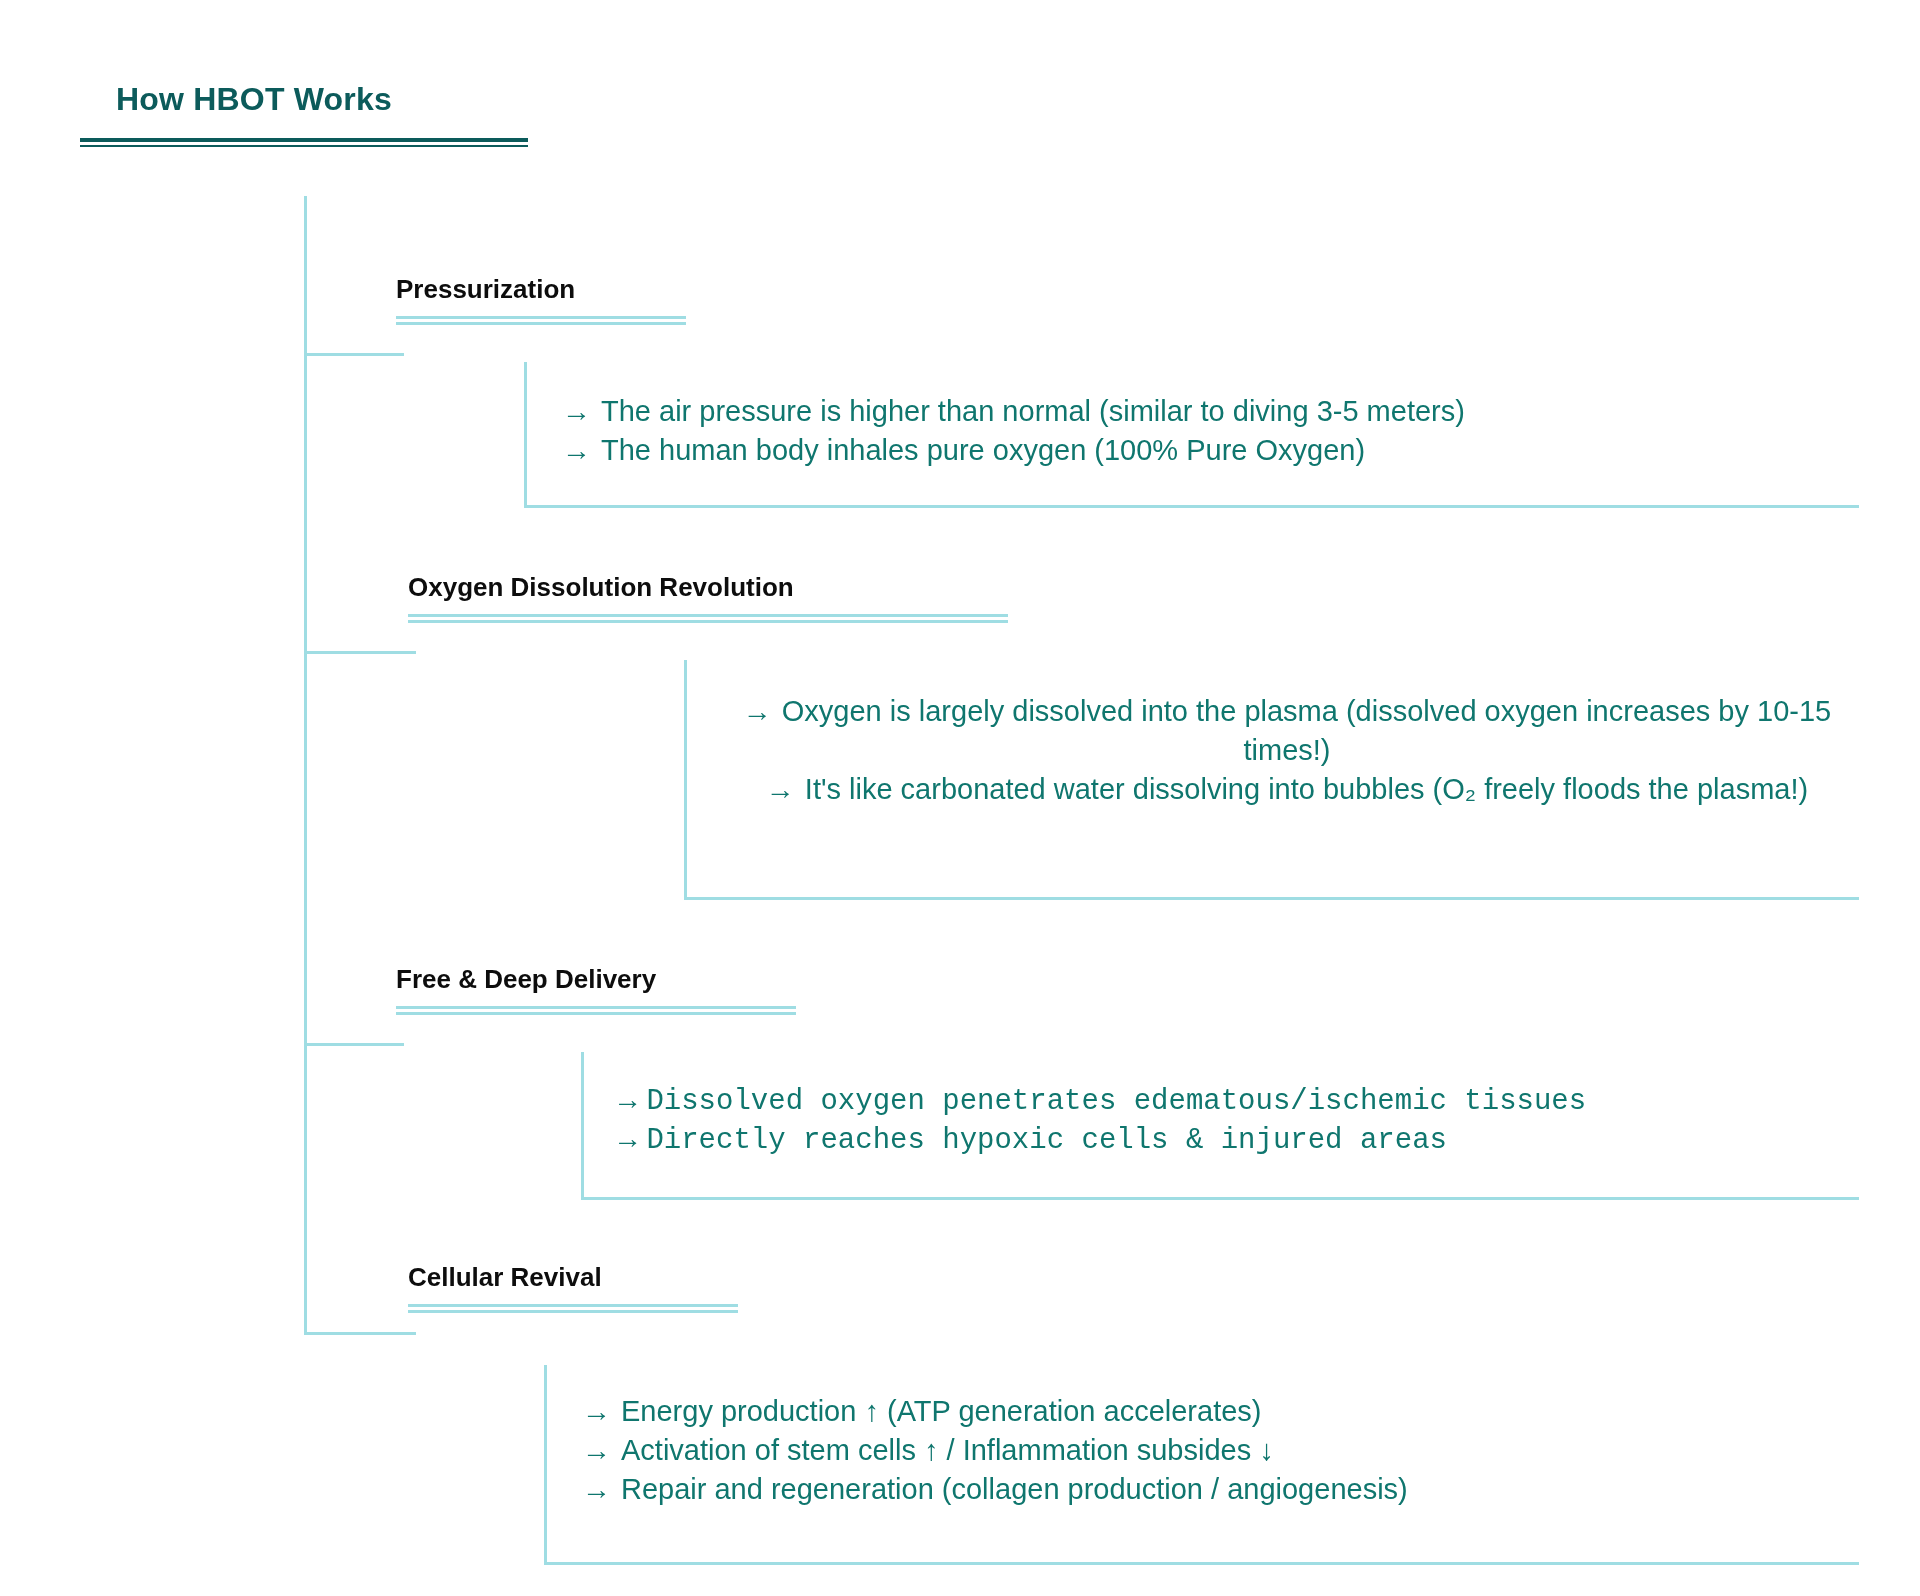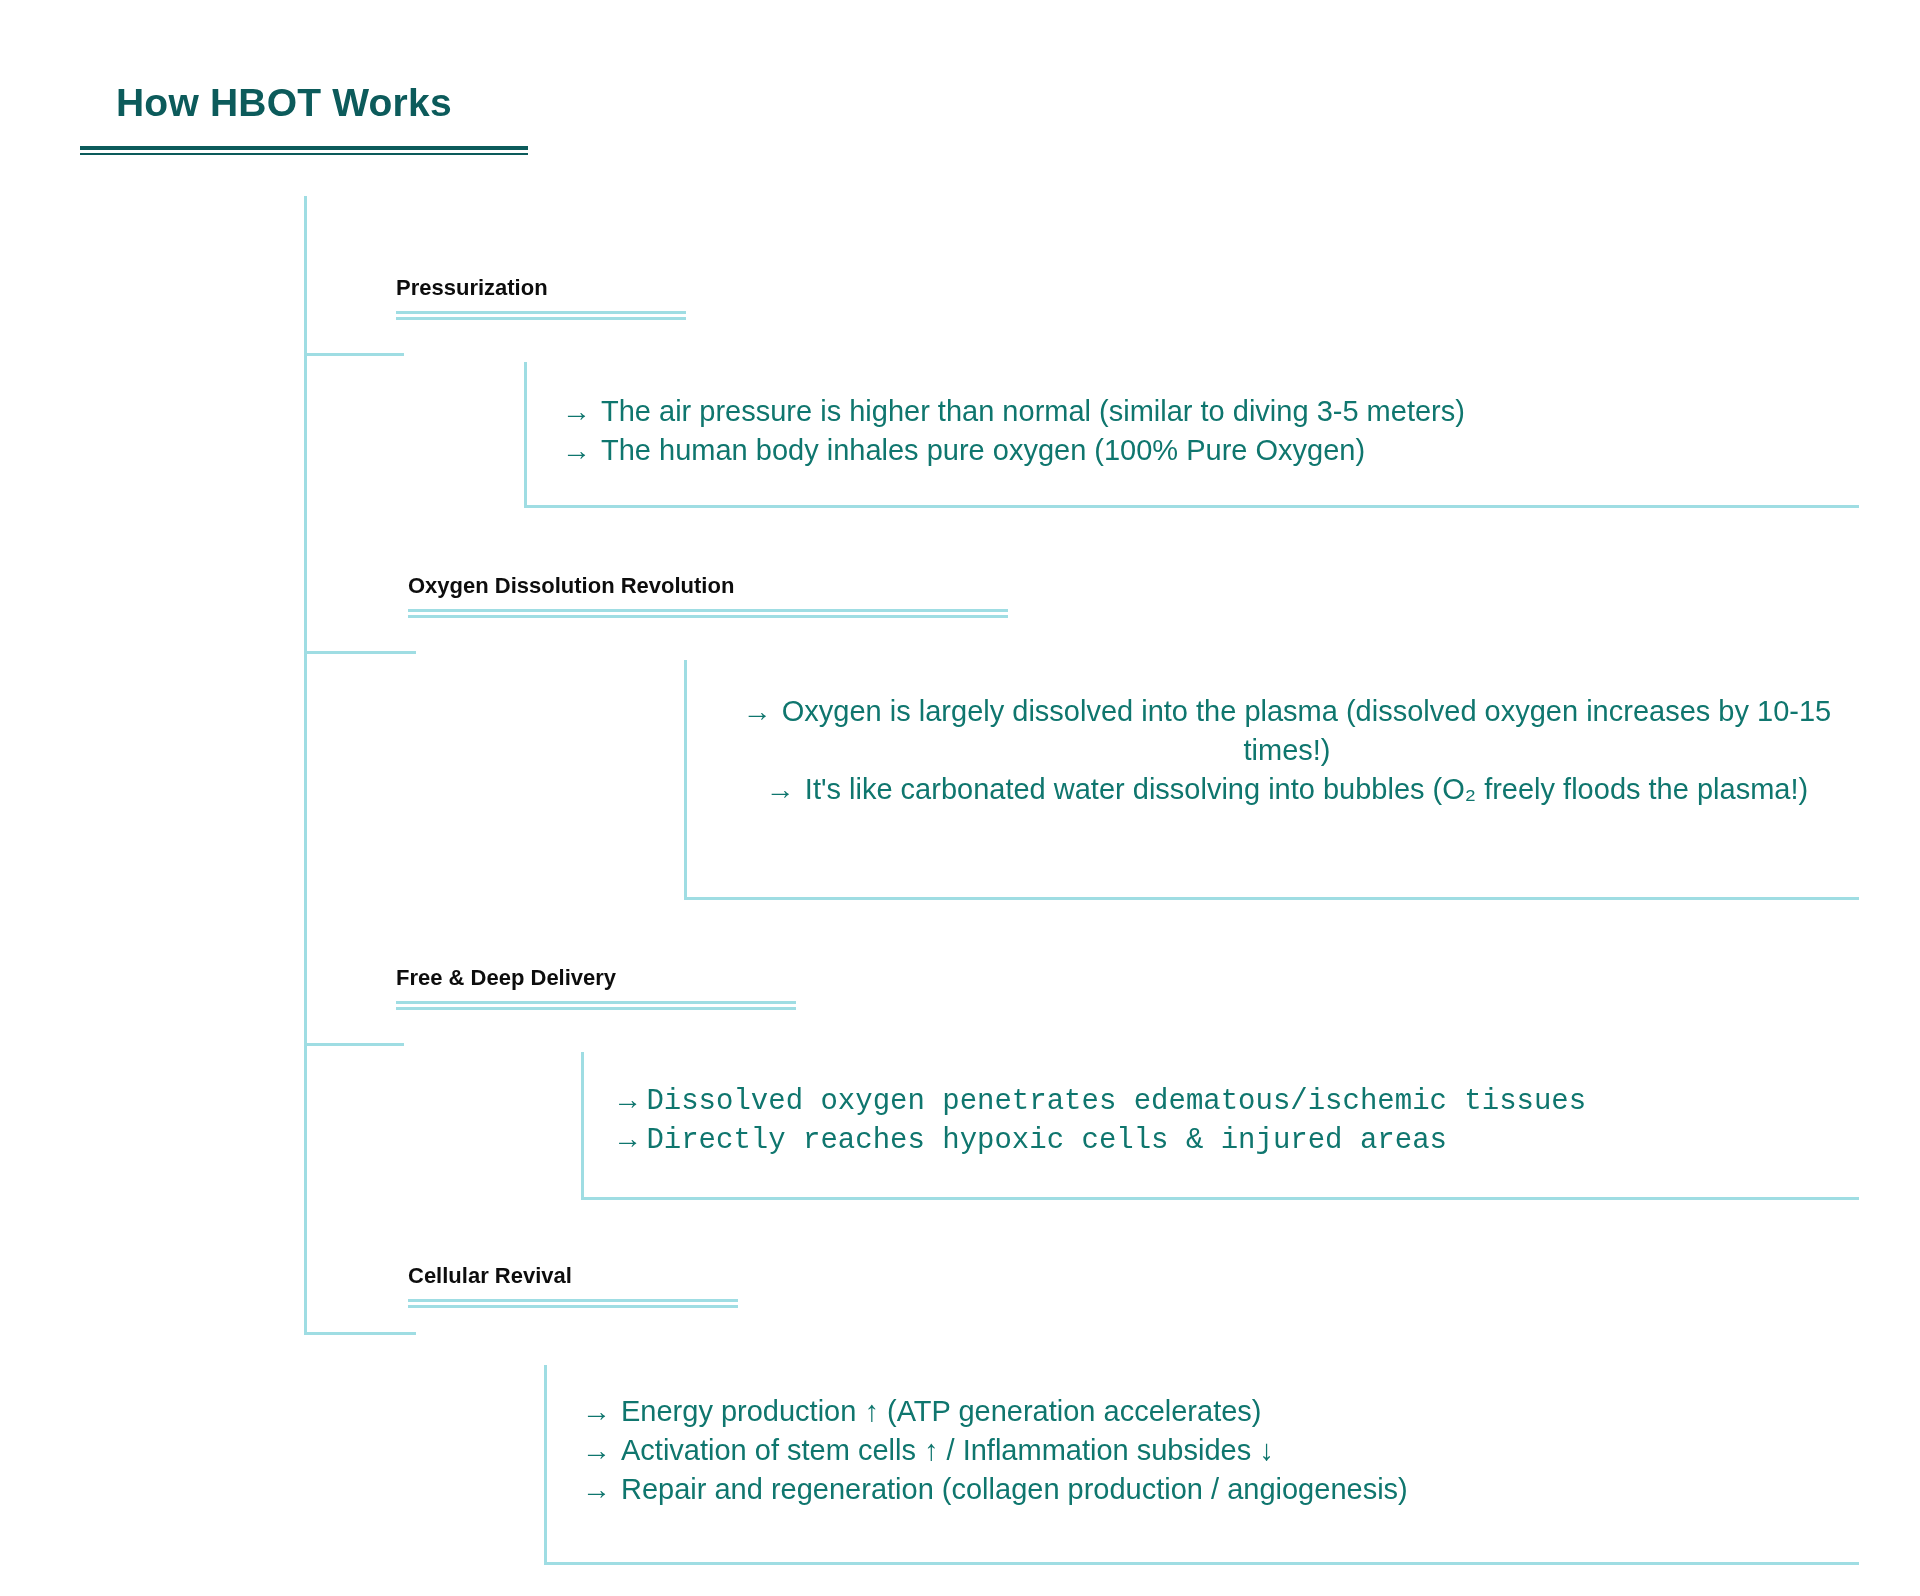--- a/index.html
+++ b/index.html
@@ -22,21 +22,21 @@
   }
 
   
   .title-block {
     position: absolute;
     left: 80px;
     top: 82px;
     width: 450px;
   }
   .title-text {
-    font-size: 39px;
+    font-size: 32px;
     font-weight: bold;
     color: #0c5b5b;
     letter-spacing: 0.2px;
     line-height: 1.1;
     padding-left: 36px;
     white-space: nowrap;
   }
   .title-rule-thick {
     margin-top: 21px;
     height: 4px;
@@ -58,21 +58,21 @@
     width: 3px;
     height: 1139px;
     background: #9fdde3;
   }
 
   
   .sec-head {
     position: absolute;
   }
   .sec-head-text {
-    font-size: 22px;
+    font-size: 26px;
     font-weight: bold;
     color: #0d0d0d;
     white-space: nowrap;
     line-height: 1.15;
   }
   .sec-rule-a {
     margin-top: 11px;
     height: 3px;
     background: #9fdde3;
   }

